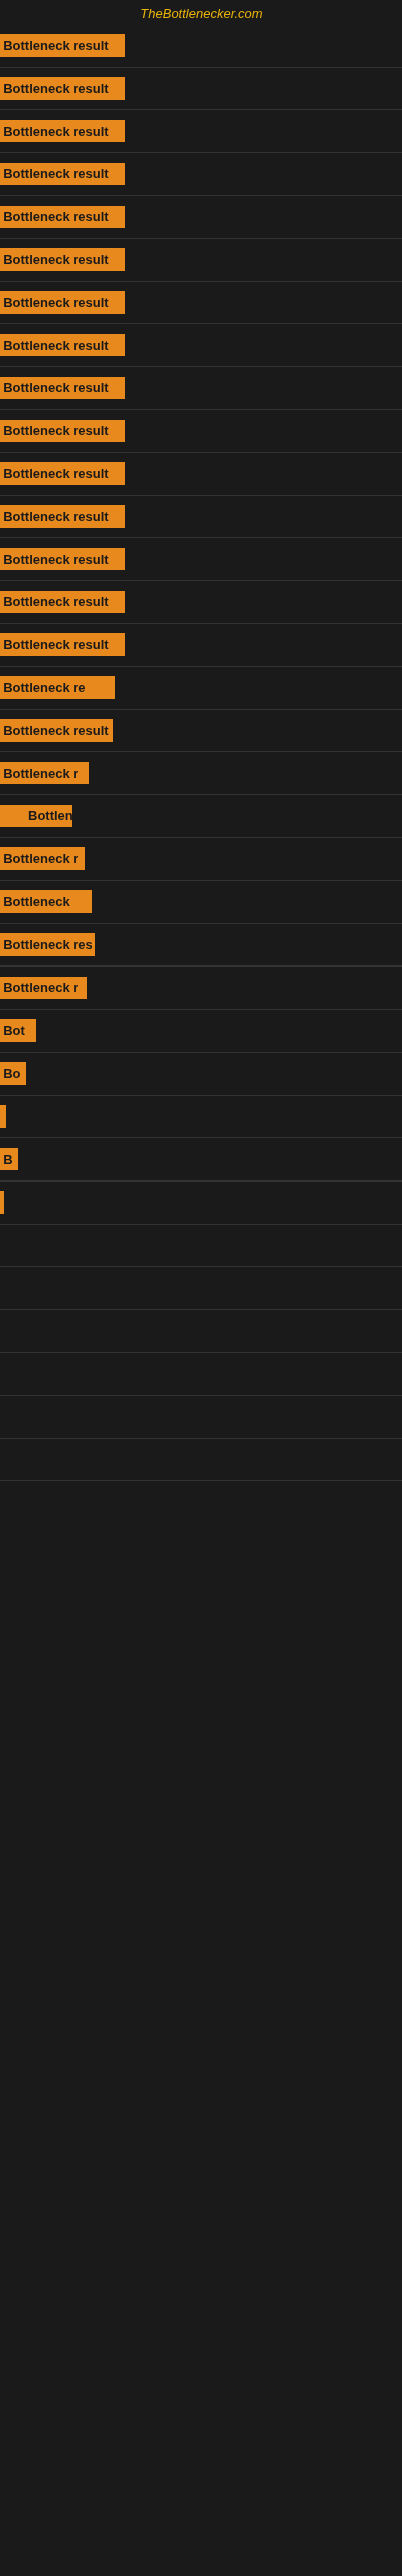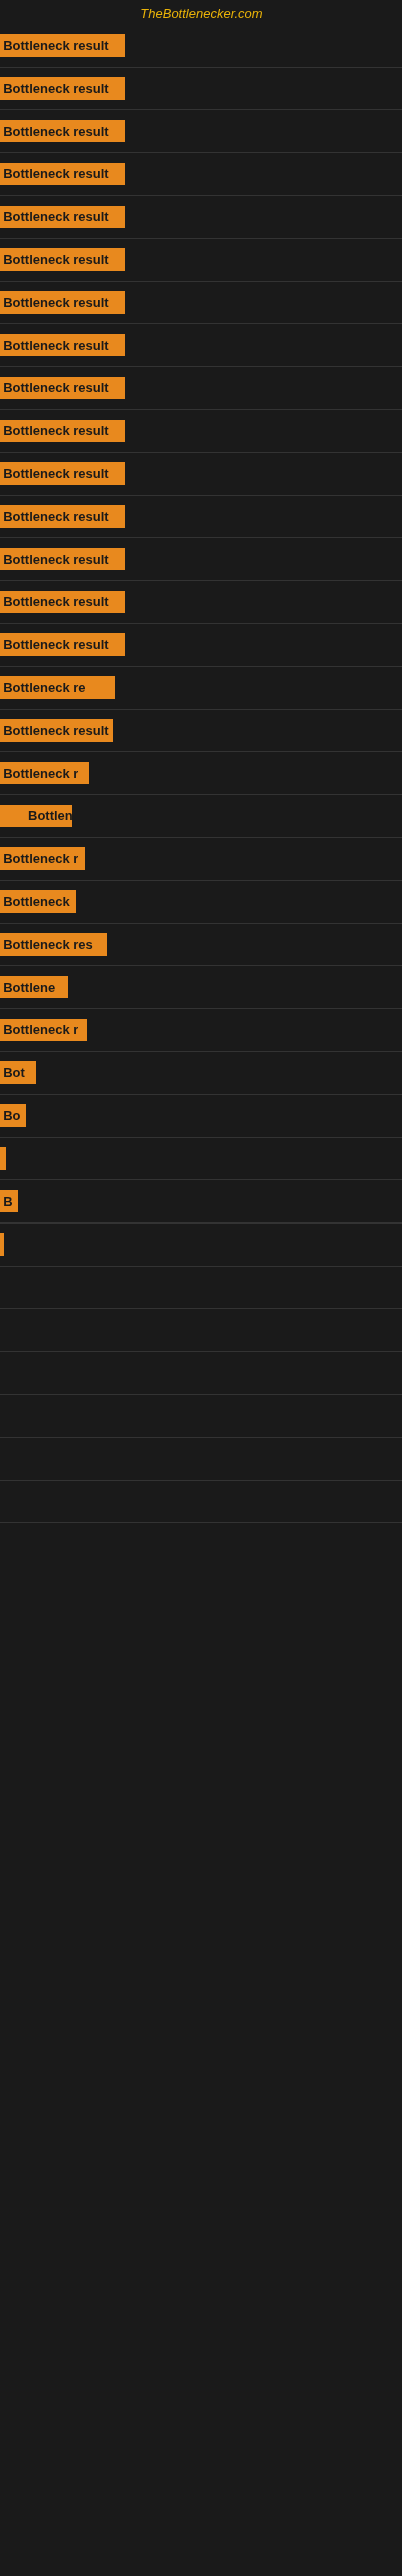--- a/index.html
+++ b/index.html
@@ -176,36 +176,31 @@
       </div>
     </div>
     <div class="divider"></div>
     <div class="bar-container">
       <div class="bar" style="width: 85px;">
         <span class="bar-label">Bottleneck r</span>
       </div>
     </div>
     <div class="divider"></div>
     <div class="bar-container">
-      <div class="bar" style="width: 76px;">
+      <div class="bar" style="width: 92px;">
         <span class="bar-label">Bottleneck</span>
       </div>
     </div>
     <div class="divider"></div>
     <div class="bar-container">
-      <div class="bar" style="width: 107px;">
+      <div class="bar" style="width: 95px;">
         <span class="bar-label">Bottleneck res</span>
       </div>
     </div>
     <div class="divider"></div>
-    <div class="bar-container">
-      <div class="bar" style="width: 68px;">
-        <span class="bar-label">Bottlene</span>
-      </div>
-    </div>
     <div class="divider"></div>
     <div class="bar-container">
       <div class="bar" style="width: 87px;">
         <span class="bar-label">Bottleneck r</span>
       </div>
     </div>
     <div class="divider"></div>
     <div class="bar-container">
       <div class="bar" style="width: 36px;">
         <span class="bar-label">Bot</span>

